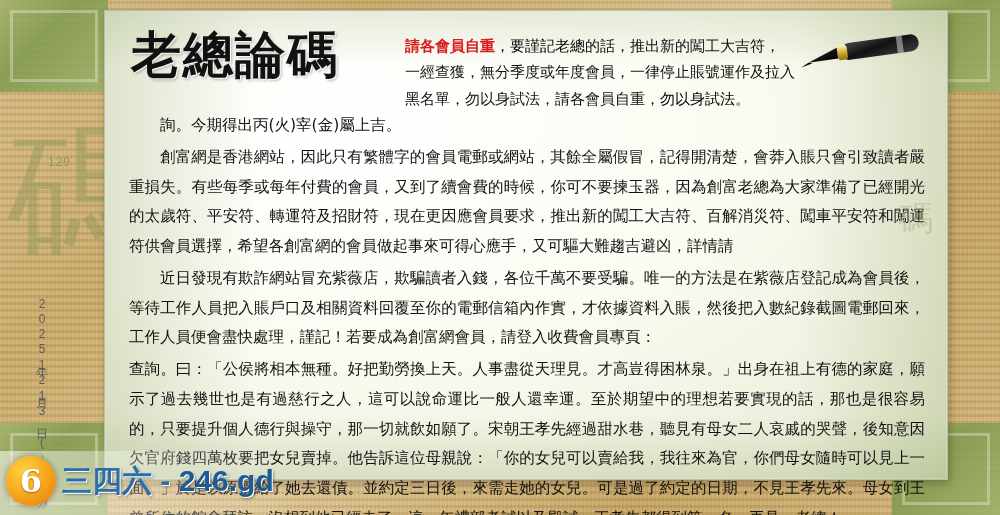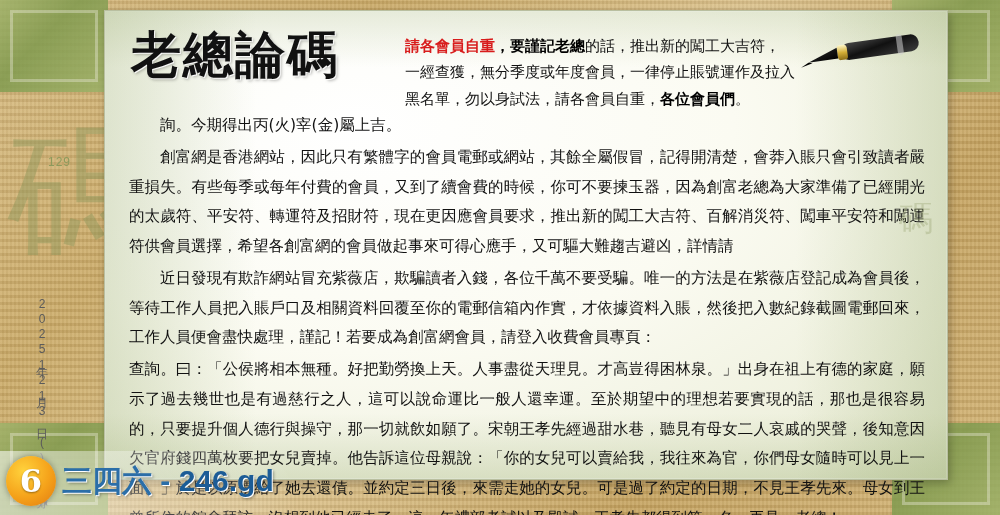--- a/index.html
+++ b/index.html
@@ -159,21 +159,21 @@
     font-size: 15px;
     line-height: 1.75;
     color: #111;
     text-align: justify;
   }
   .red-bold {
     color: #d81c1c;
     font-weight: bold;
   }
   .black-bold {
-    font-weight: bold;
+    font-weight: normal;
     color: #000;
   }
 
   
   #body-text {
     position: absolute;
     left: 24px;
     top: 100px;
     width: 796px;
     font-family: "DejaVu Sans", sans-serif;
@@ -289,21 +289,21 @@
       <rect x="44" y="16" width="78" height="17" rx="8" fill="url(#penBody)"></rect>
       <rect x="40" y="17" width="10" height="15" rx="3" fill="url(#ring)"></rect>
       <path d="M40 19 L10 30 L40 30 Z" fill="url(#penTip)"></path>
       <path d="M10 30 L2 34 L14 31 Z" fill="#000"></path>
       <rect x="100" y="14" width="6" height="21" rx="3" fill="#cfcfcf" opacity="0.55"></rect>
     </svg>
 
     <div id="notice">
       <span class="red-bold">請各會員自重</span><span class="black-bold">，要謹記老總</span><span>的話，推出新的闖工大吉符，</span><br>
       <span>一經查獲，無分季度或年度會員，一律停止賬號運作及拉入</span><br>
-      <span>黑名單，勿以身試法，請各會員自重，</span><span class="black-bold">各位會員們</span><span>。</span>
+      <span>黑名單，勿以身試法，請各會員自重，</span><span class="black-bold">勿以身試法</span><span>。</span>
     </div>
 
     <div id="body-text">
       <p class="indent">詢。今期得出丙(火)宰(金)屬上吉。</p>
       <p class="indent">創富網是香港網站，因此只有繁體字的會員電郵或網站，其餘全屬假冒，記得開清楚，會莽入賬只會引致讀者嚴重損失。有些每季或每年付費的會員，又到了續會費的時候，你可不要揀玉器，因為創富老總為大家準備了已經開光的太歲符、平安符、轉運符及招財符，現在更因應會員要求，推出新的闖工大吉符、百解消災符、闖車平安符和闖運符供會員選擇，希望各創富網的會員做起事來可得心應手，又可驅大難趨吉避凶，詳情請</p>
       <p class="indent">近日發現有欺詐網站冒充紫薇店，欺騙讀者入錢，各位千萬不要受騙。唯一的方法是在紫薇店登記成為會員後，等待工作人員把入賬戶口及相關資料回覆至你的電郵信箱內作實，才依據資料入賬，然後把入數紀錄截圖電郵回來，工作人員便會盡快處理，謹記！若要成為創富網會員，請登入收費會員專頁：</p>
       <p>查詢。曰：「公侯將相本無種。好把勤勞換上天。人事盡從天理見。才高豈得困林泉。」出身在祖上有德的家庭，願示了過去幾世也是有過慈行之人，這可以說命運比一般人還幸運。至於期望中的理想若要實現的話，那也是很容易的，只要提升個人德行與操守，那一切就飲如願了。宋朝王孝先經過甜水巷，聽見有母女二人哀戚的哭聲，後知意因欠官府錢四萬枚要把女兒賣掉。他告訴這位母親說：「你的女兒可以賣給我，我往來為官，你們母女隨時可以見上一面。」於是以原價給了她去還債。並約定三日後，來需走她的女兒。可是過了約定的日期，不見王孝先來。母女到王曾所住的館舍拜訪，沒想到他已經走了。這一年禮部考試以及殿試，王孝先都得到第一名。再見。老總！</p>
     </div>
 
     <div id="card-watermark">碼</div>

